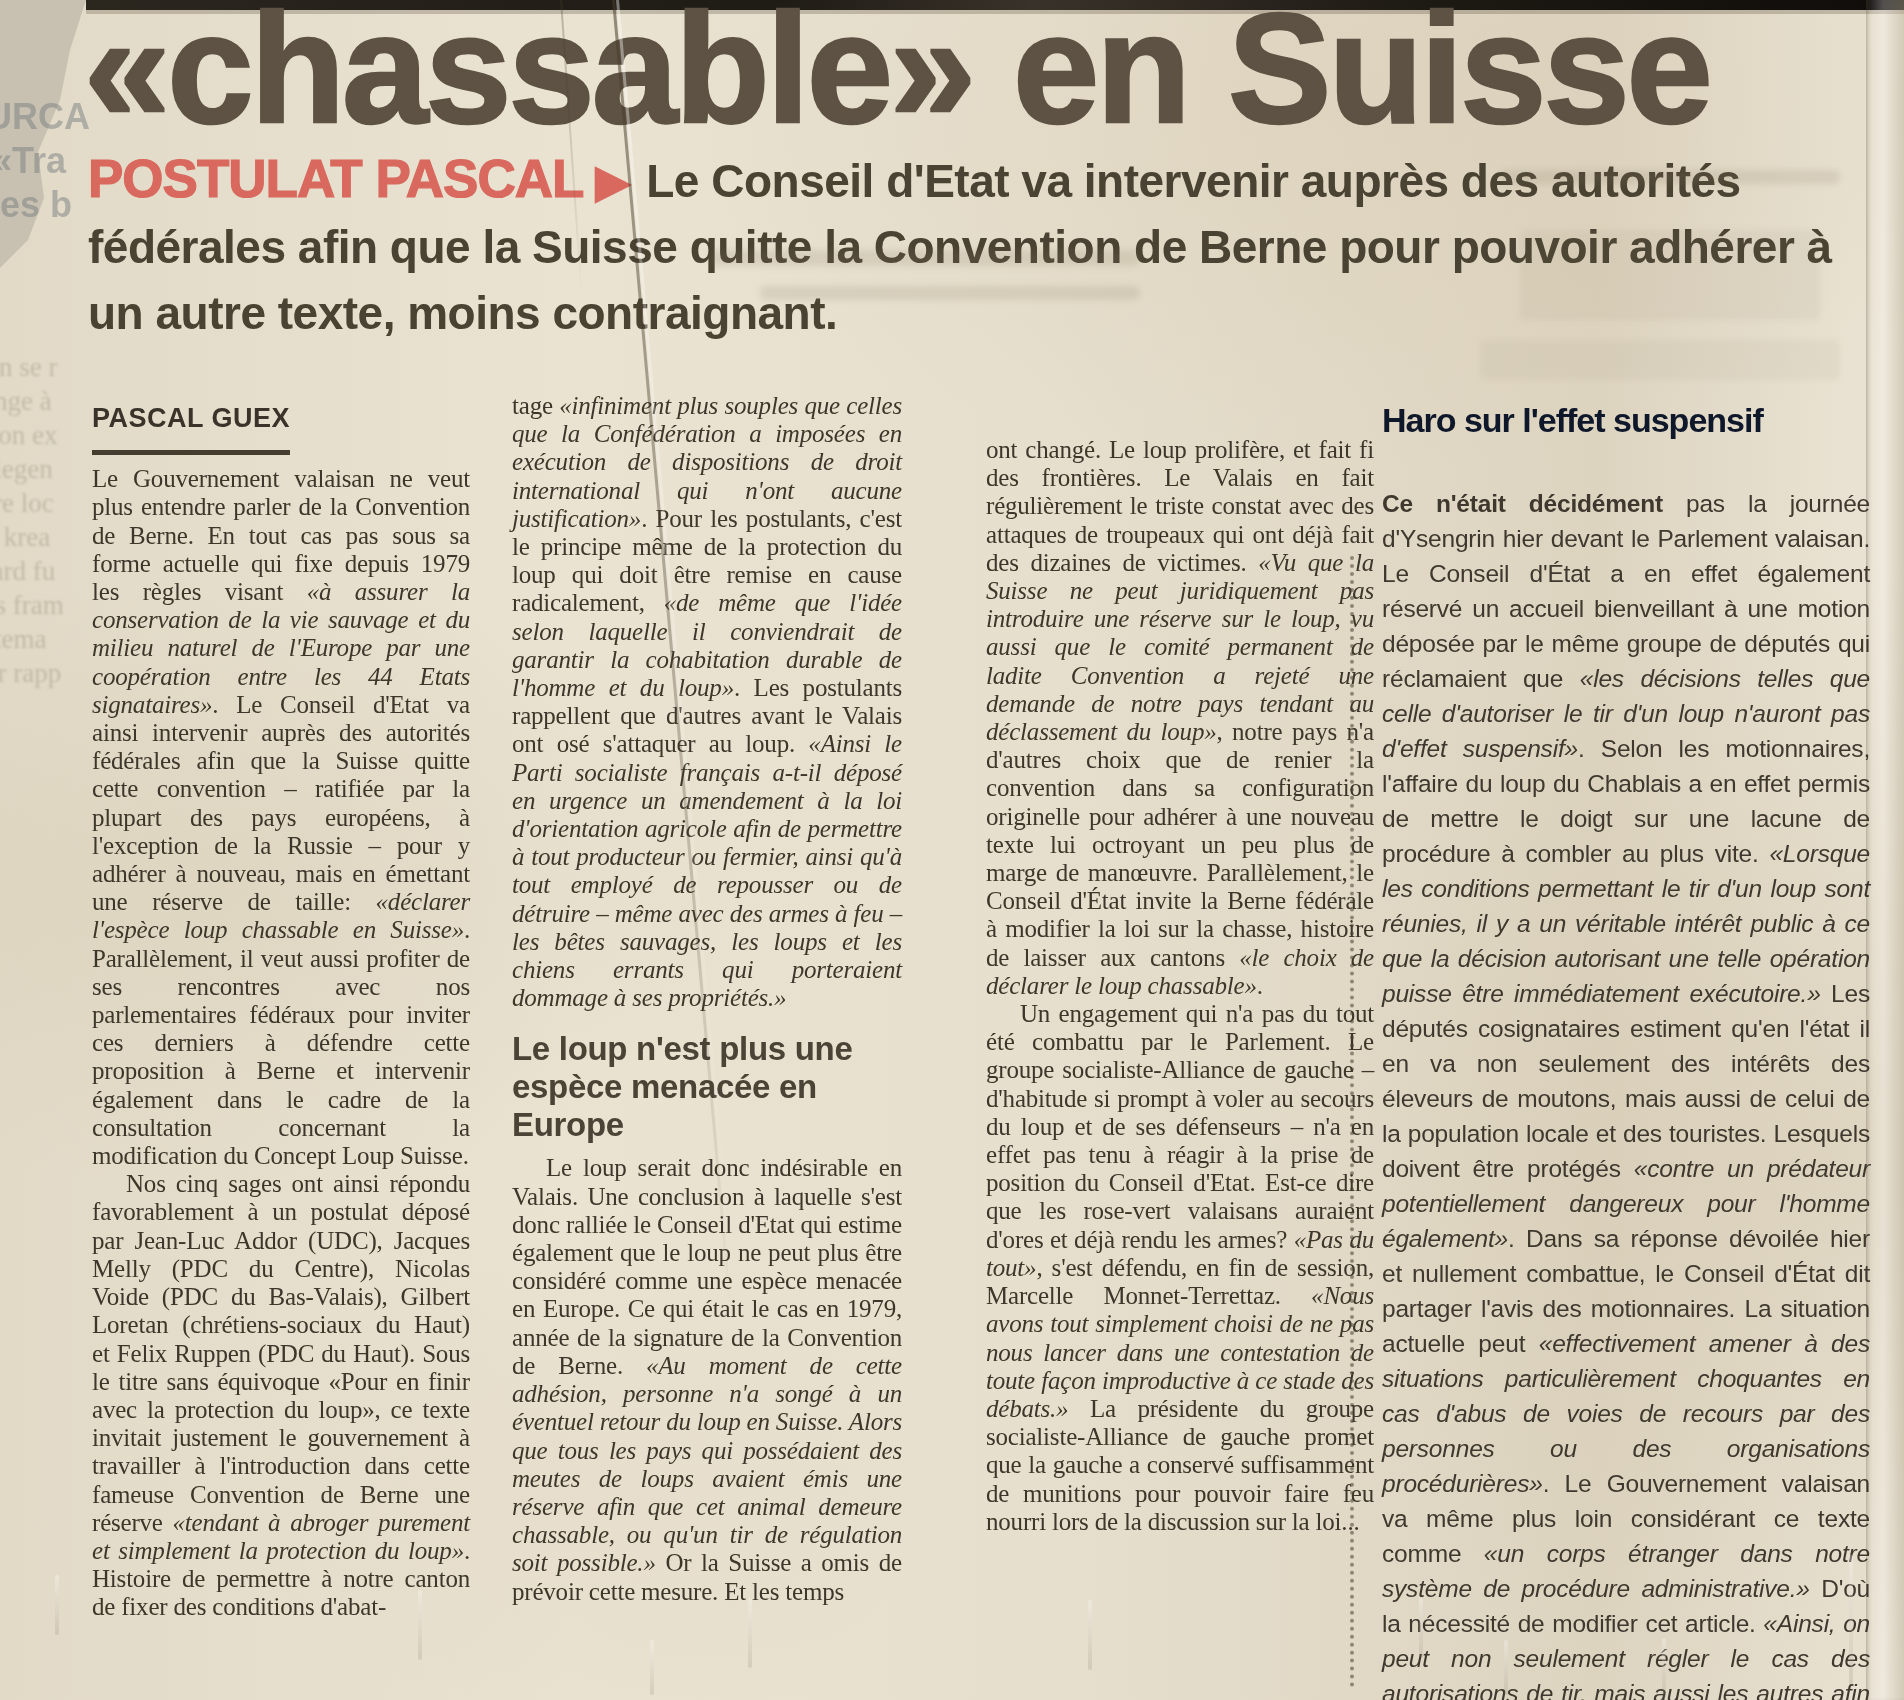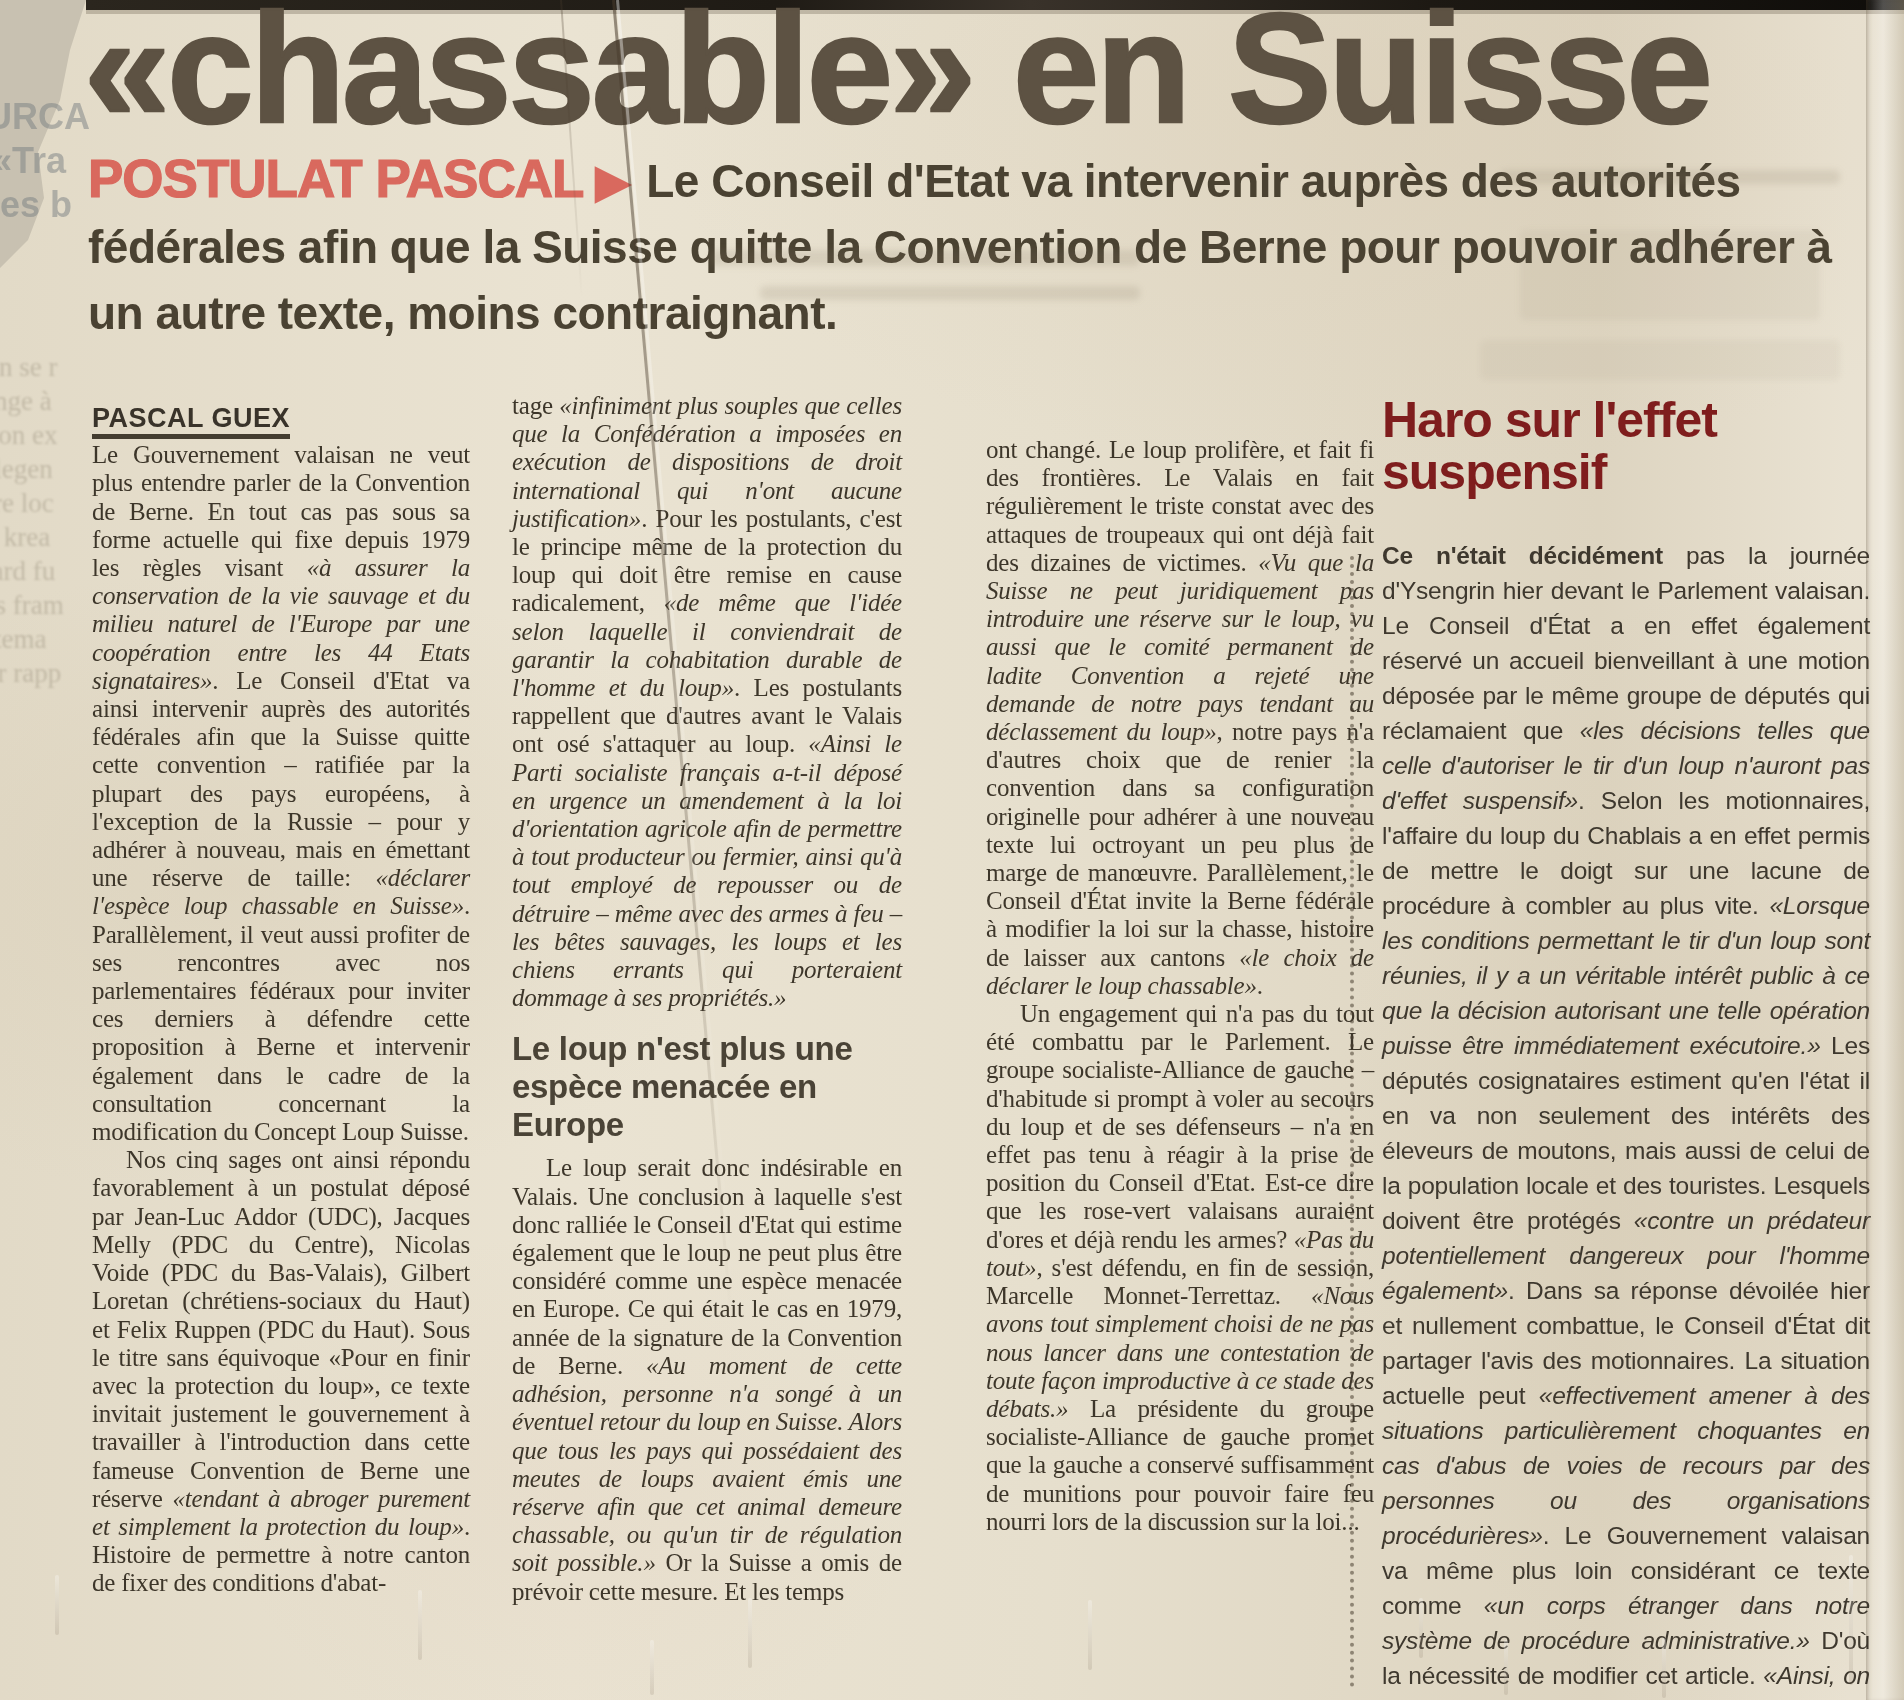--- a/index.html
+++ b/index.html
@@ -59,31 +59,31 @@
   
   .col{position:absolute;color:#3d362a;font-size:25px;line-height:28.2px;
     text-align:justify;letter-spacing:-.2px;hyphens:auto;}
   .col p{margin:0;}
   .col p.indent{text-indent:34px;}
   .it{font-style:italic;}
   .bd{font-weight:700;}
   .sig{font-size:22px;letter-spacing:.5px;}
   .byline{font-family:"Liberation Sans",sans-serif;font-weight:700;font-size:27px;
     letter-spacing:.5px;color:#39332a;border-bottom:5px solid #443d30;
-    display:inline-block;padding-bottom:2px;margin-bottom:2px;}
+    display:inline-block;padding-bottom:18px;margin-bottom:10px;}
   .subhead{font-family:"Liberation Sans",sans-serif;font-weight:700;font-size:33px;
     line-height:38px;color:#4a4336;margin:18px 0 10px;text-align:left;letter-spacing:-.3px;}
   #col1{left:92px;top:404px;width:378px;}
   #col2{left:512px;top:392px;width:390px;}
   #col3{left:986px;top:436px;width:388px;}
   
   .sidebar{position:absolute;left:1382px;top:394px;width:488px;
     font-family:"Liberation Sans",sans-serif;color:#3e382e;}
-  .sidebar-title{font-weight:700;font-size:50px;line-height:52px;letter-spacing:-1px;
-    color:#7f1d1d;margin:0 0 18px;width:430px;}
+  .sidebar-title{font-weight:700;font-size:34px;line-height:52px;letter-spacing:-1px;
+    color:#0f172a;margin:0 0 18px;width:430px;}
   .sidebar-body{font-size:24.5px;line-height:35px;text-align:justify;
     letter-spacing:-.2px;hyphens:auto;margin-top:40px;}
   .sidebar-body p{margin:0;}
 </style>
 </head>
 <body>
 
 <div class="paper"></div>
 <div class="topedge"></div>
 <div class="topedge2"></div>

